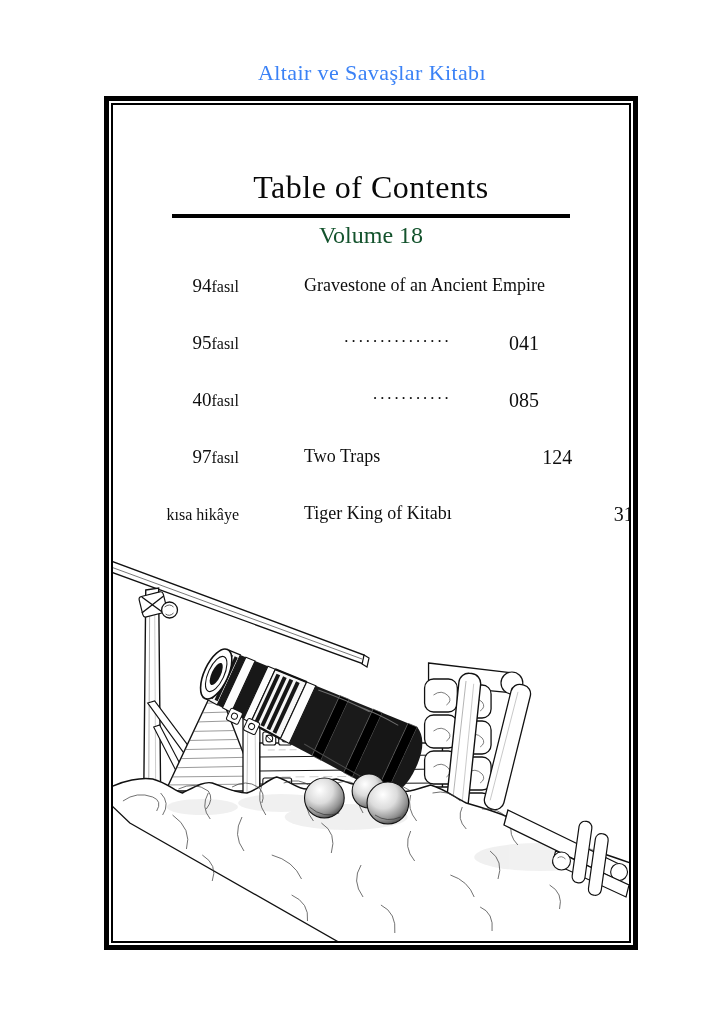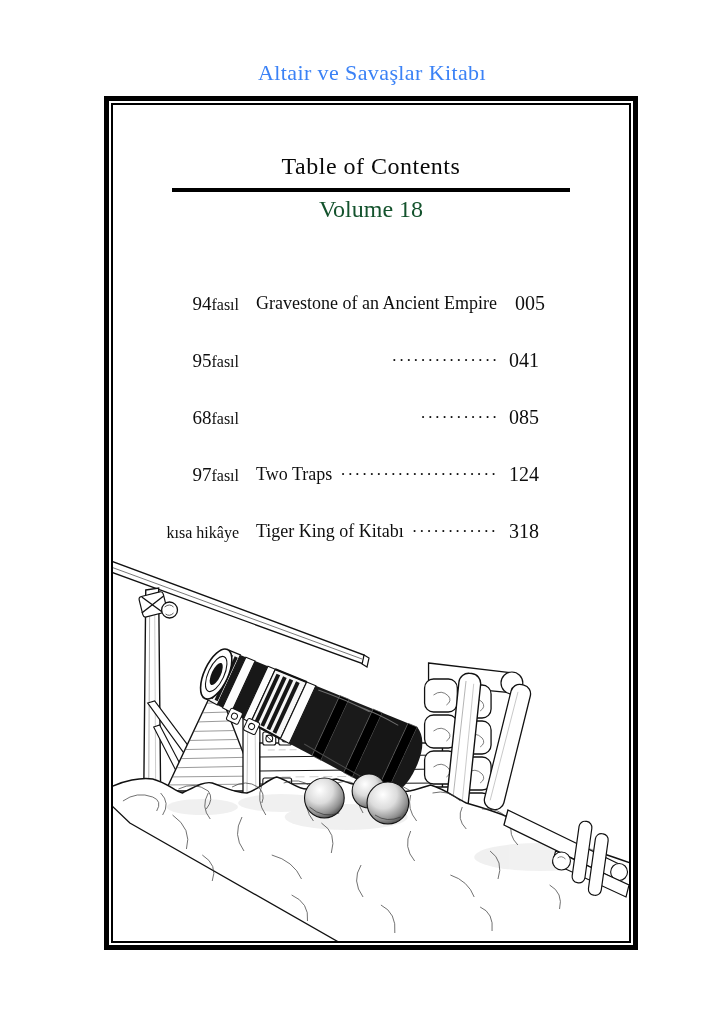--- a/index.html
+++ b/index.html
@@ -4,25 +4,25 @@
 <style>
   html,body{margin:0;padding:0;background:#ffffff;}
   .page{position:relative;width:728px;height:1031px;background:#ffffff;overflow:hidden;
         font-family:"Liberation Serif", serif;color:#0e0e0e;}
   .header{position:absolute;top:60px;left:8px;width:100%;text-align:center;
           font-size:22px;letter-spacing:.4px;color:#3b82f6;}
   .frame{position:absolute;left:104px;top:96px;width:534px;height:854px;
          border:5px solid #000;box-sizing:border-box;background:#fff;}
   .frame-inner{position:absolute;left:2px;top:2px;right:2px;bottom:2px;
                border:2px solid #000;overflow:hidden;}
-  .toc-title{margin-top:48px;text-align:center;font-size:24px;letter-spacing:.5px;color:#090909;}
+  .toc-title{margin-top:64px;text-align:center;font-size:32px;letter-spacing:.5px;color:#090909;}
   .toc-rule{width:398px;height:4px;background:#000;margin:8px auto 4px auto;}
   .toc-subtitle{text-align:center;font-size:24px;color:#14532d;}
   .toc-list{position:absolute;top:170px;left:0;right:0;}
-  .toc-row{height:57px;display:flex;align-items:center;padding:0 90px 0 38px;}
+  .toc-row{height:57px;display:flex;align-items:flex-start;padding:0 90px 0 38px;gap:48px;}
   .toc-label{flex:0 0 88px;text-align:right;white-space:nowrap;}
   .toc-label .num{font-size:19px;}
   .toc-label .suffix{font-size:16px;}
   .entry-title{margin-left:17px;font-size:18px;white-space:nowrap;flex:0 0 auto;}
   .leader-spacer{flex:1 1 0;min-width:4px;}
   .dots{flex:0 1 auto;overflow:hidden;white-space:nowrap;text-align:right;
         font-size:17px;letter-spacing:1.5px;margin:0 2px 0 4px;}
   .pagenum{flex:0 0 auto;font-size:20px;min-width:38px;text-align:right;}
   .illustration{position:absolute;left:0;right:0;bottom:0;width:100%;height:386px;display:block;}
 </style>
@@ -48,21 +48,21 @@
           <span class="dots">·····</span>
           <span class="pagenum">005</span>
         </div>
         <div class="toc-row">
           <span class="toc-label"><span class="num">95</span><span class="suffix">fasıl</span></span>
           <span class="leader-spacer"></span>
           <span class="dots">···············</span>
           <span class="pagenum">041</span>
         </div>
         <div class="toc-row">
-          <span class="toc-label"><span class="num">68</span><span class="suffix">fasıl</span></span>
+          <span class="toc-label"><span class="num">40</span><span class="suffix">fasıl</span></span>
           <span class="leader-spacer"></span>
           <span class="dots">···········</span>
           <span class="pagenum">085</span>
         </div>
         <div class="toc-row">
           <span class="toc-label"><span class="num">97</span><span class="suffix">fasıl</span></span>
           <span class="entry-title">Two Traps</span>
           <span class="leader-spacer"></span>
           <span class="dots">····································</span>
           <span class="pagenum">124</span>

